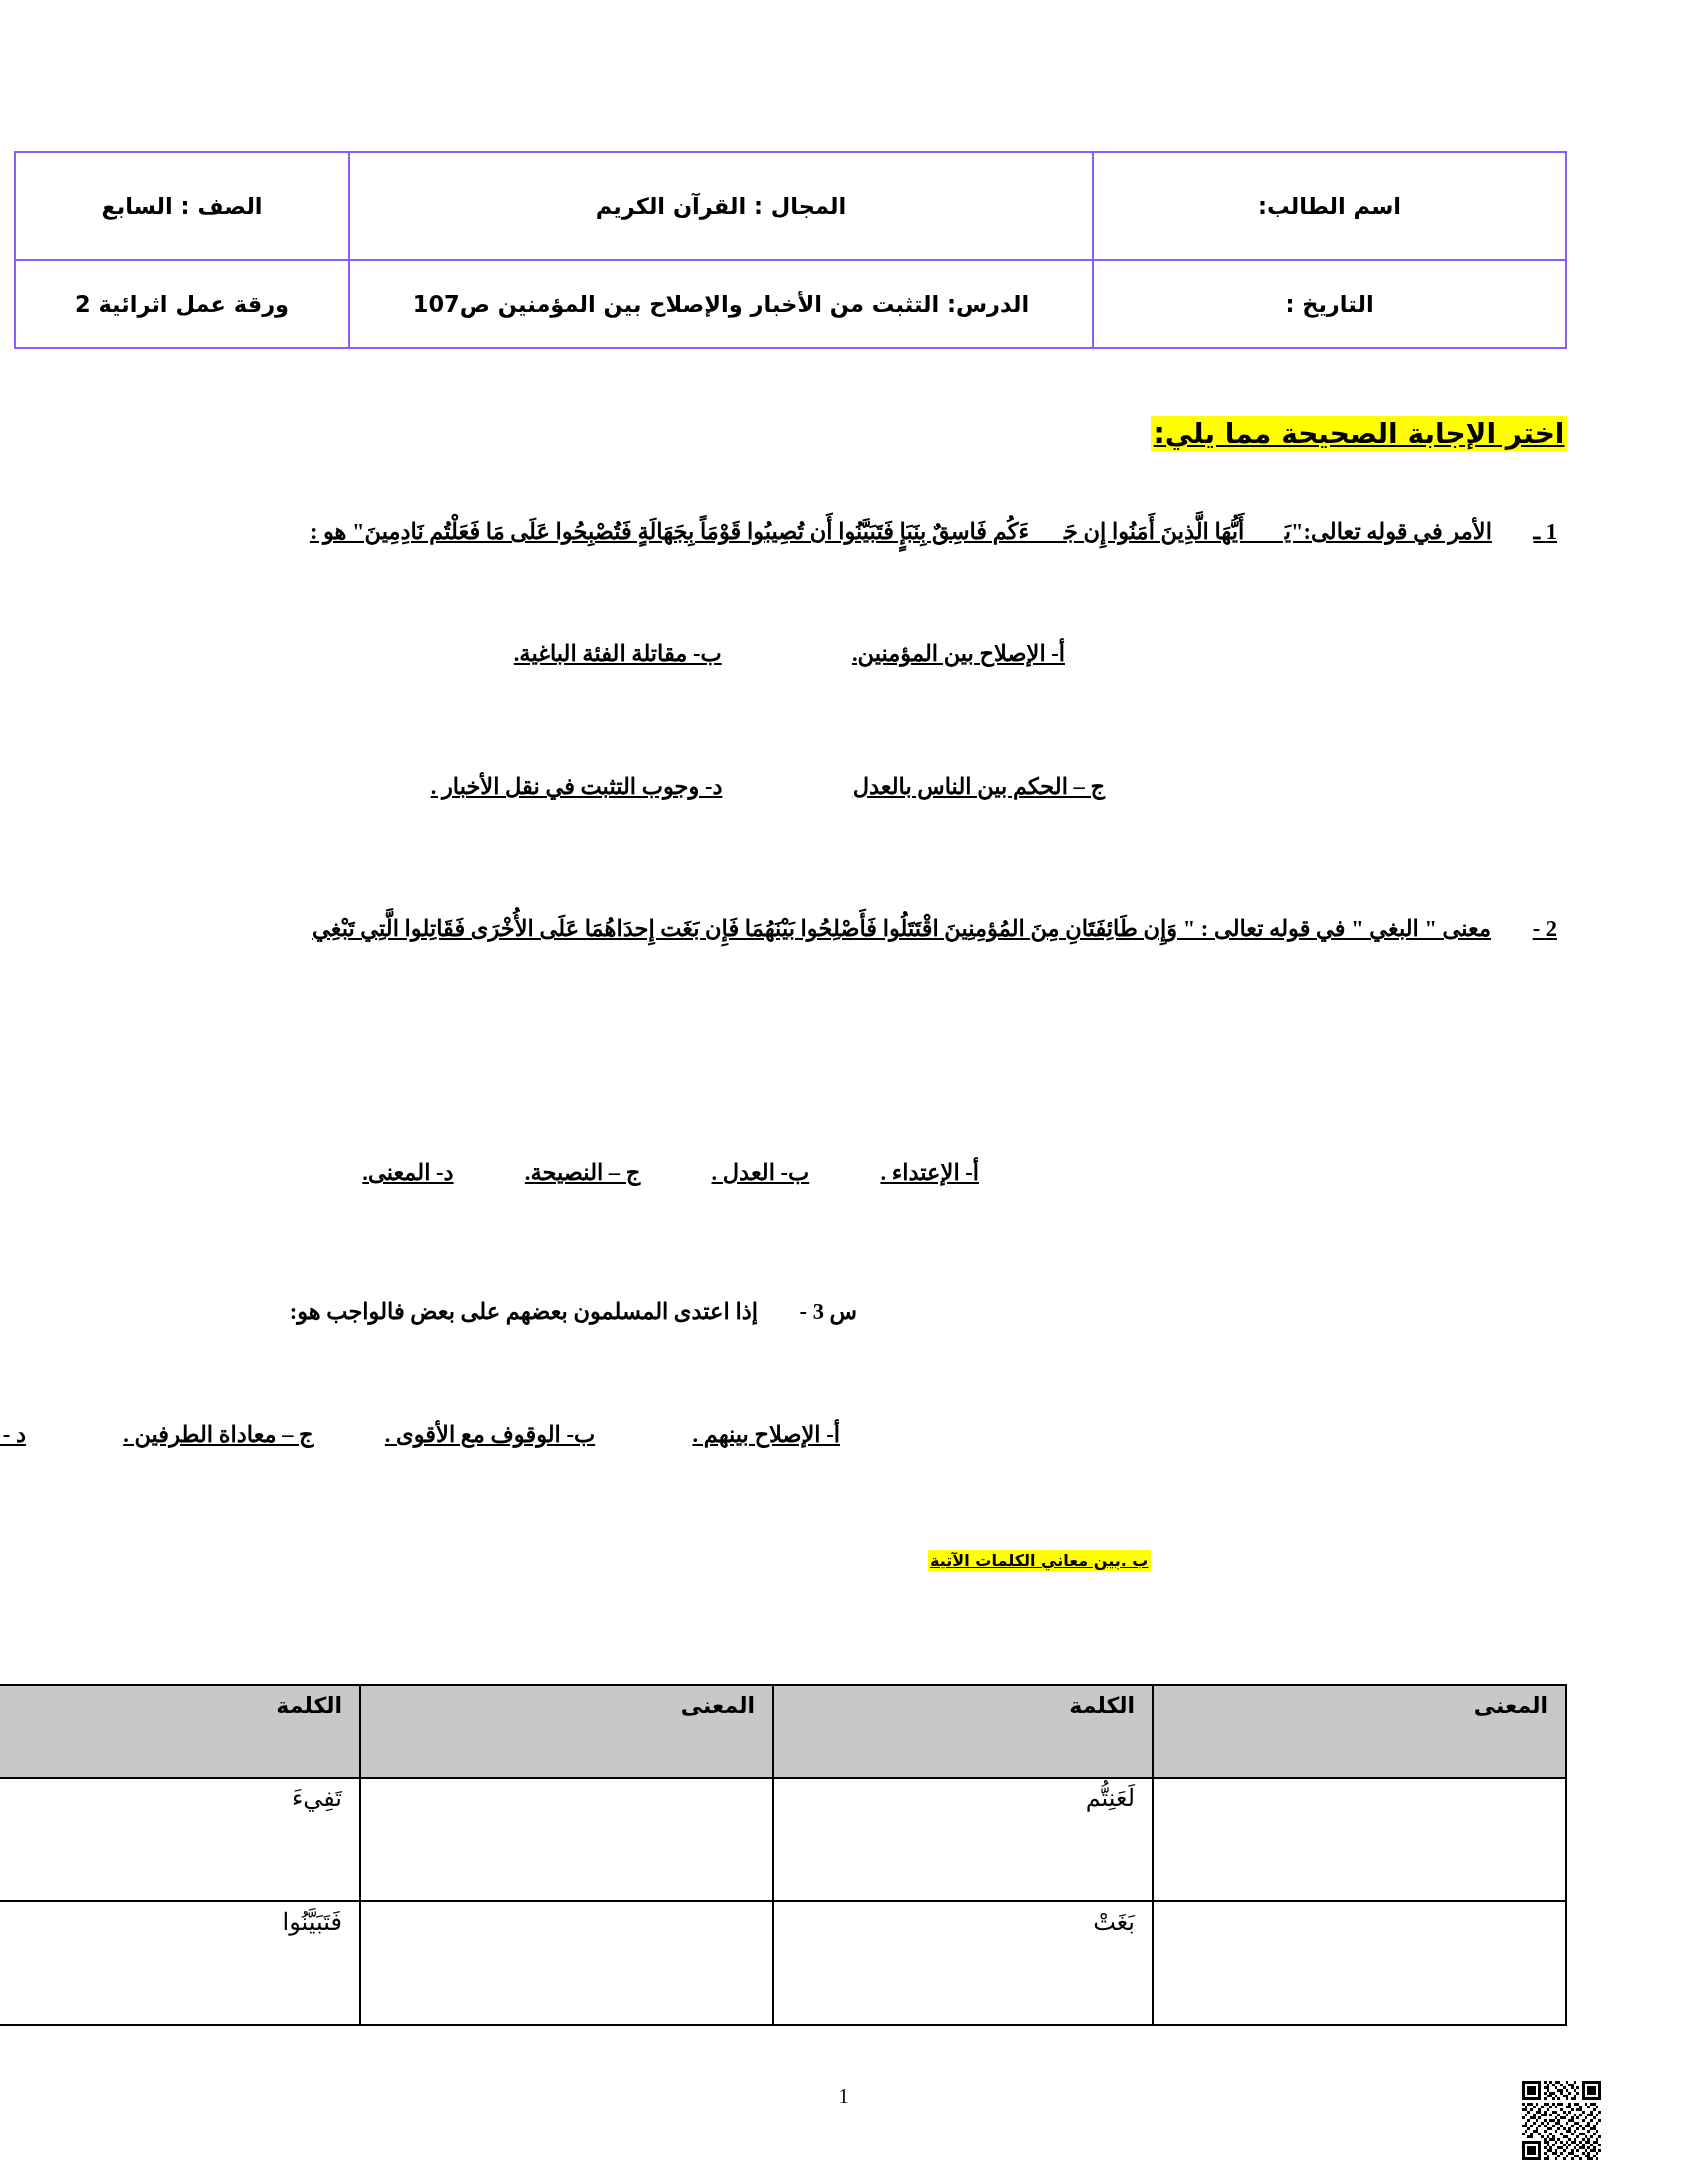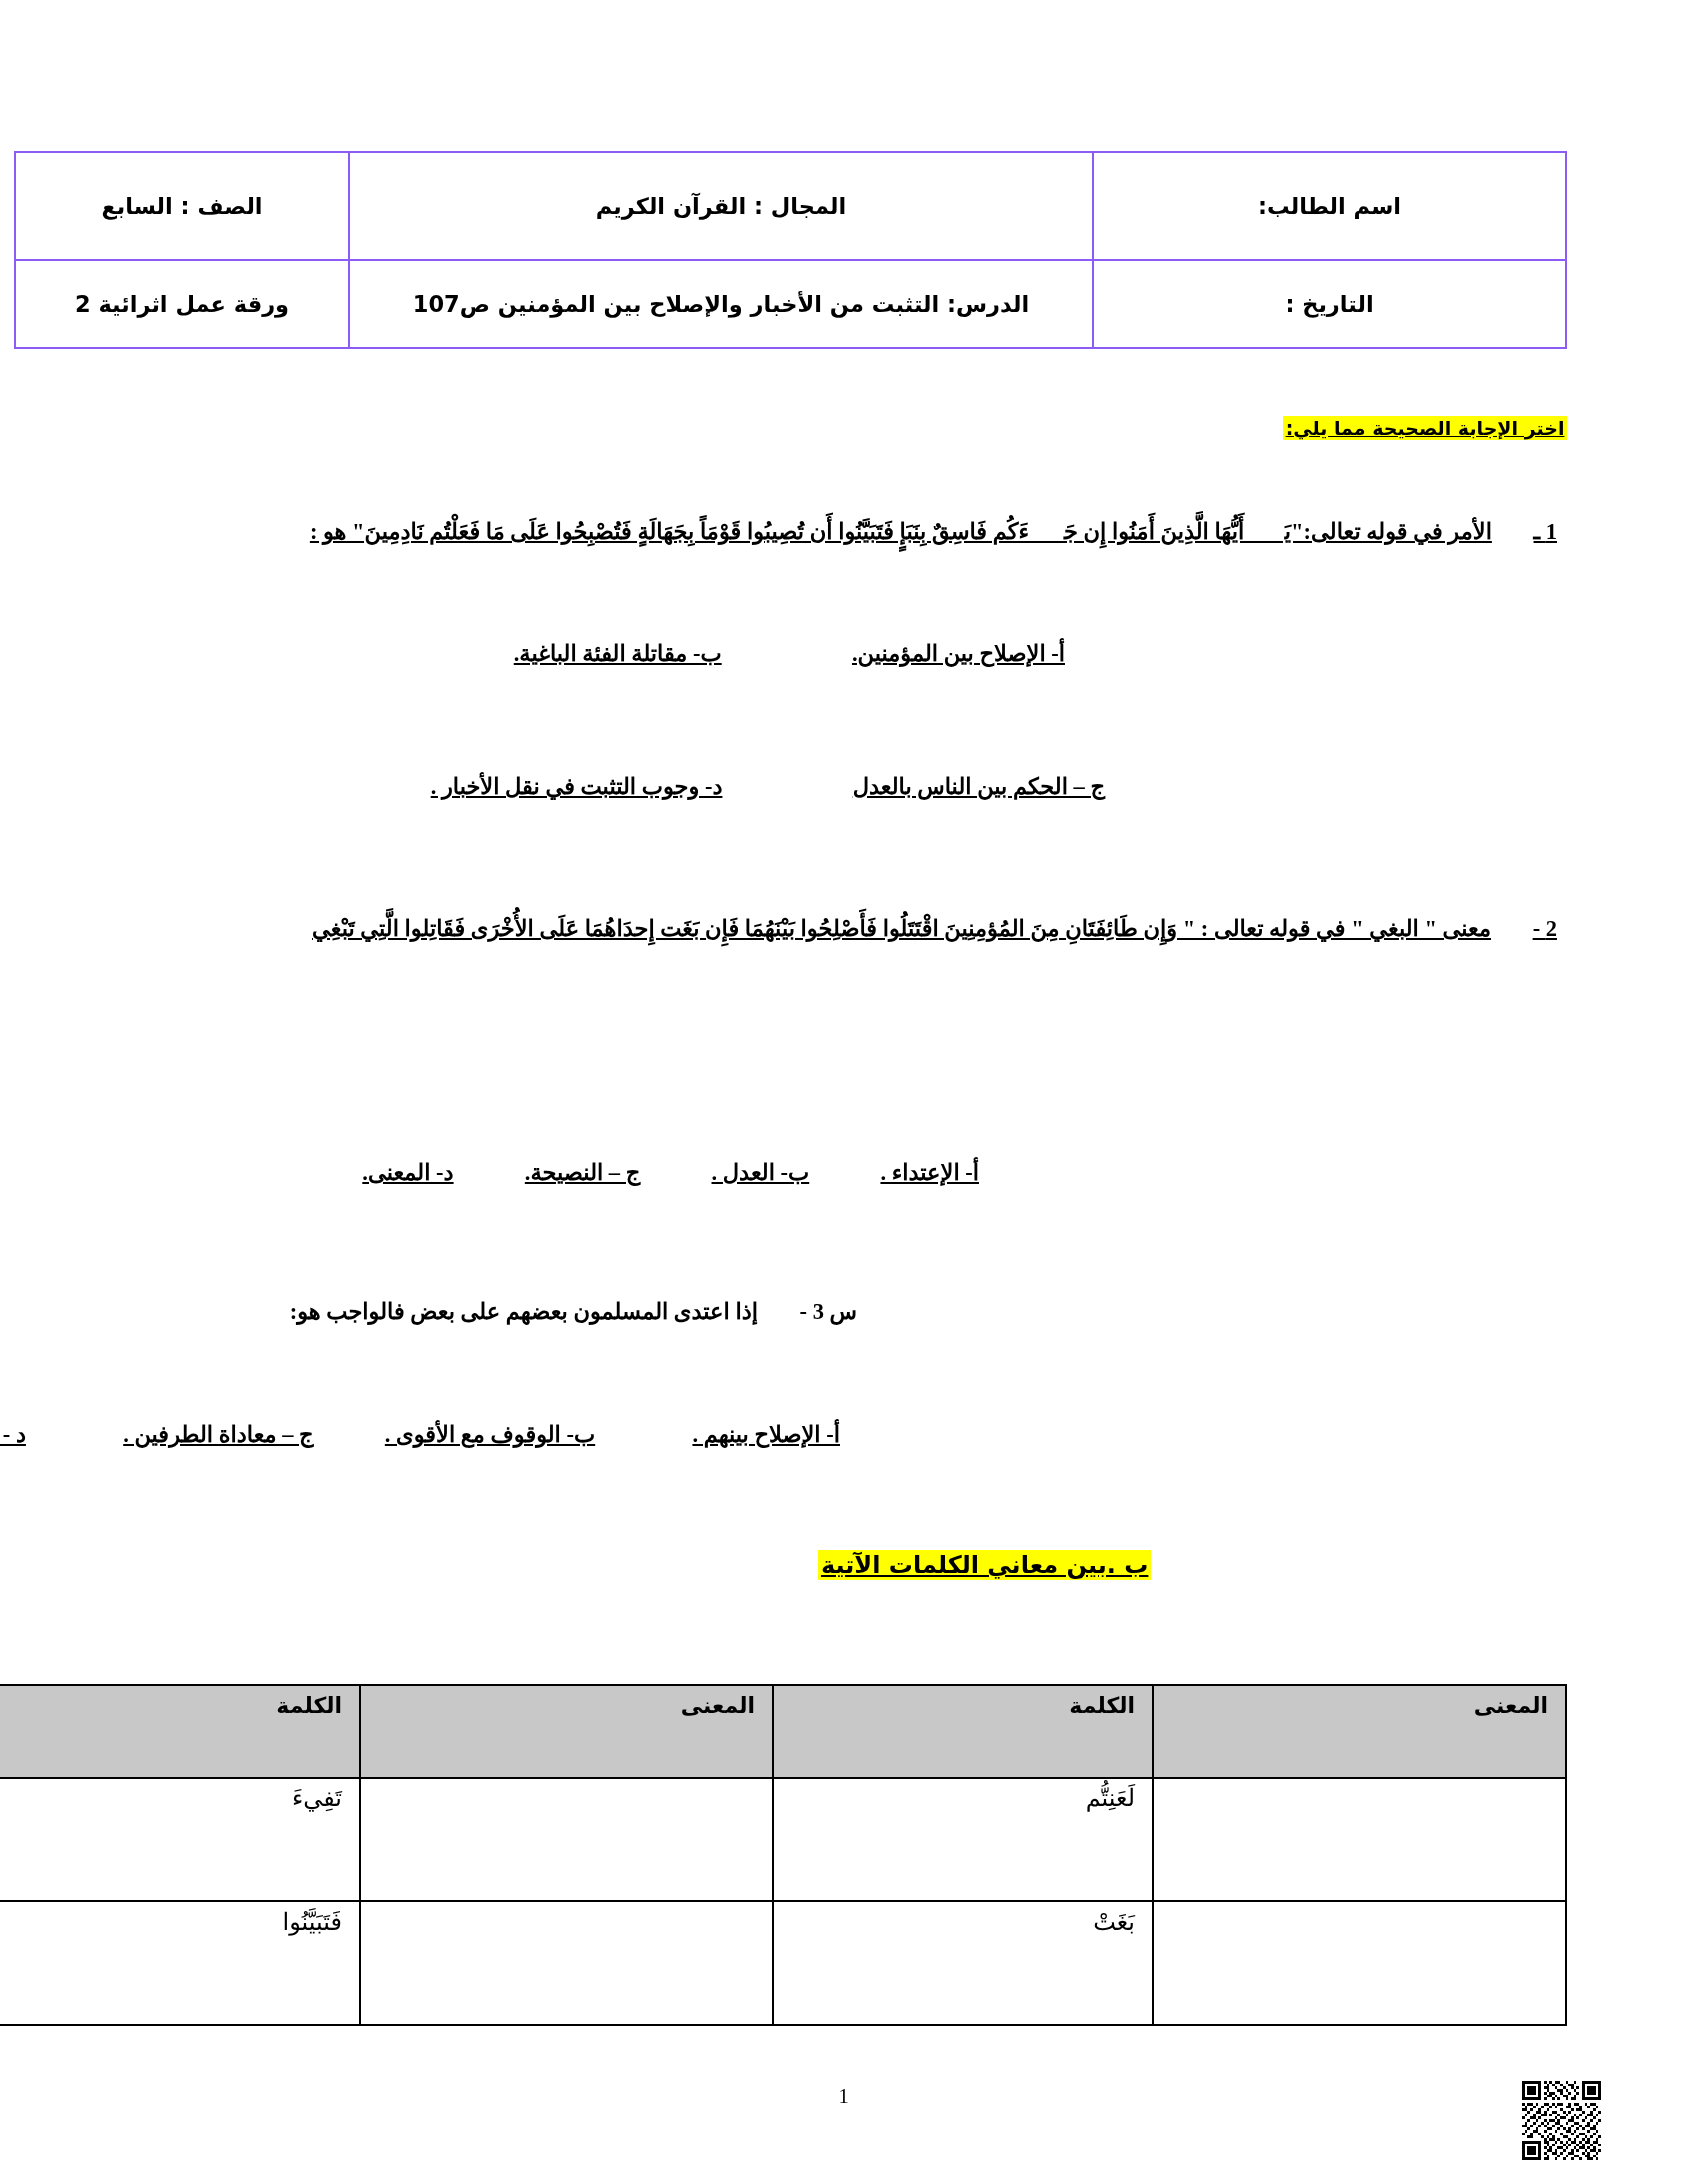--- a/index.html
+++ b/index.html
@@ -41,31 +41,31 @@
   .header-table tr.row2 td { height: 86px; }
   .col-a { width: 437px; }
   .col-b { width: 708px; }
   .col-c { width: 298px; }
 
   
   .hl-line {
     position: absolute;
     font-family: "DejaVu Sans", "Liberation Sans", sans-serif;
     font-weight: bold;
-    font-size: 19px;
+    font-size: 28px;
     white-space: nowrap;
   }
   .hl-text {
     background: #ffff00;
     text-decoration: underline;
     padding: 1.3px 2.6px;
   }
 
   #instruction-a { top: 417px; right: 120px; }
-  #instruction-b { top: 1551px; right: 536px; font-size: 24px; }
+  #instruction-b { top: 1551px; right: 536px; font-size: 16px; }
 
   
   .q-line {
     position: absolute;
     font-family: "Liberation Serif", "DejaVu Serif", serif;
     font-size: 22.5px;
     white-space: nowrap;
     line-height: 1.5;
   }
   .q-stem {

